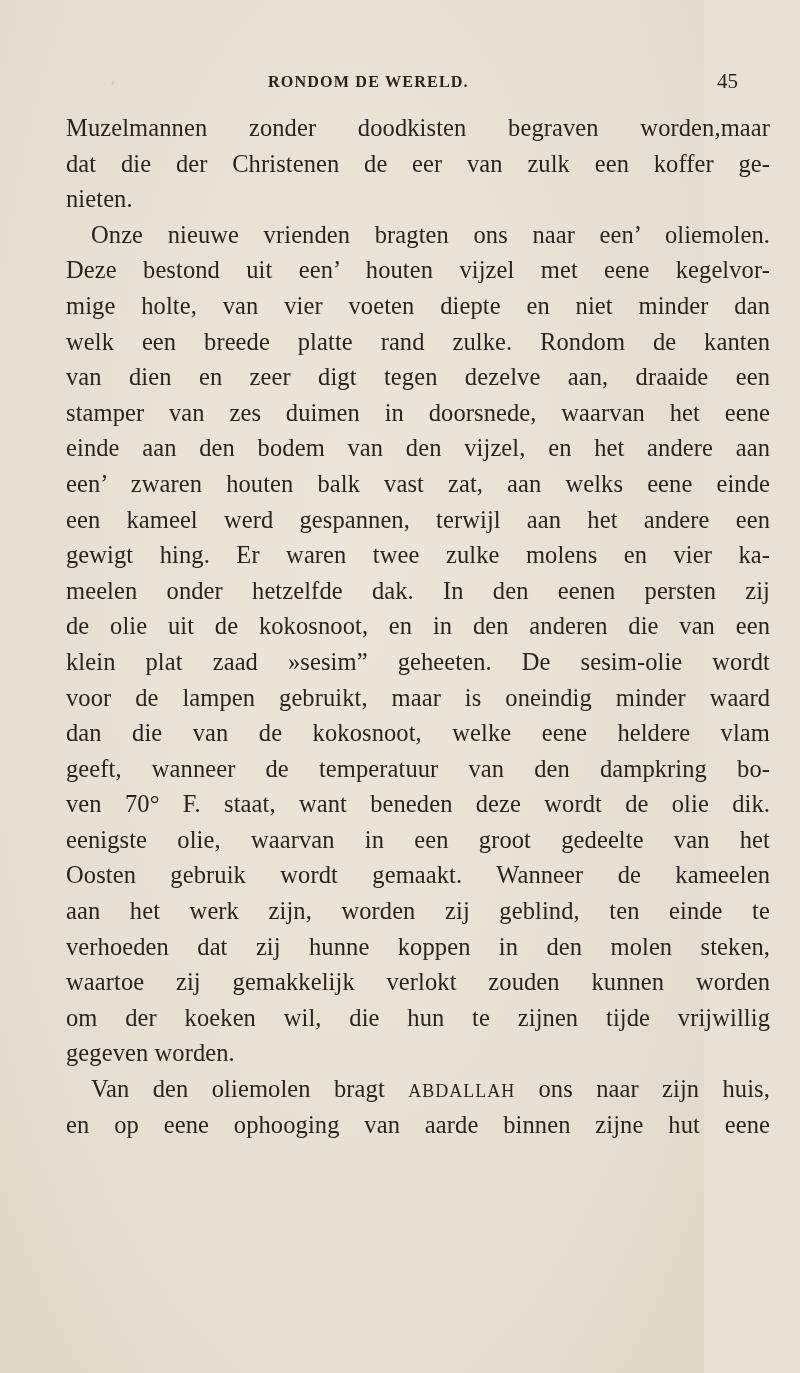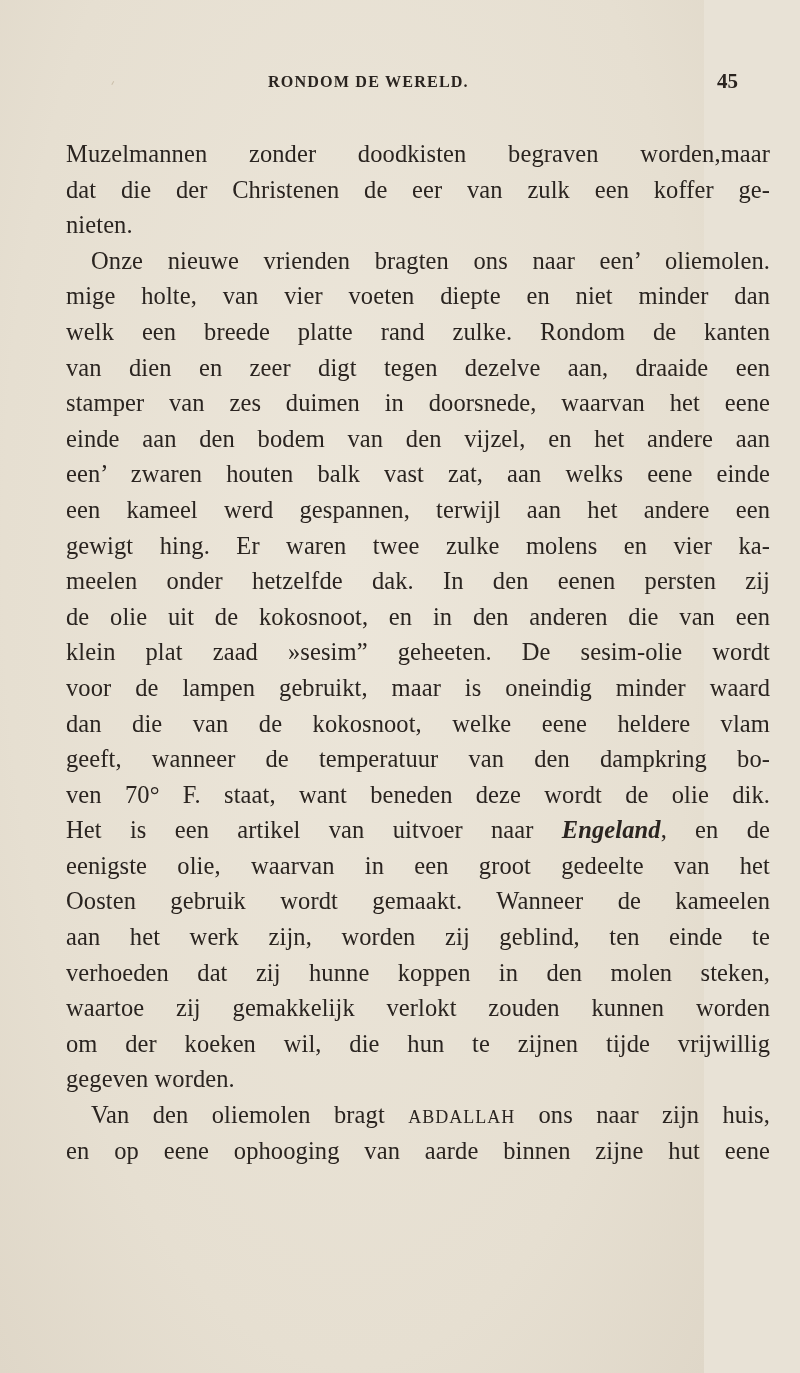--- a/index.html
+++ b/index.html
@@ -16,24 +16,24 @@
   .header {
     position: absolute; top: 72px; left: 268px; width: 470px; height: 30px;
   }
   .running-head {
     position: absolute; left: 0; top: 0;
     font-size: 17px; font-weight: bold; letter-spacing: 1.2px;
     transform: scaleX(0.95); transform-origin: left;
   }
   .page-number {
     position: absolute; right: 0; top: -3px;
-    font-size: 21px; font-weight: bold; margin-left: 44px;
+    font-size: 21px; font-weight: normal; margin-left: 44px;
   }
   .body-text {
-    position: absolute; top: 136px; left: 66px; width: 704px;
+    position: absolute; top: 110px; left: 66px; width: 704px;
   }
   .line {
     height: 35.6px; line-height: 35.6px;
     font-size: 24.5px;
     white-space: nowrap;
     text-align: justify; text-align-last: justify;
     letter-spacing: 0.1px;
   }
   .line.last { text-align-last: left; }
   .line.indent { padding-left: 25px; }
@@ -53,36 +53,36 @@
   <div class="header">
     <span class="running-head">RONDOM DE WERELD.</span>
     <span class="page-number">45</span>
   </div>
 
   <div class="body-text">
     <div class="line">Muzelmannen zonder doodkisten begraven worden,maar</div>
     <div class="line">dat die der Christenen de eer van zulk een koffer ge-</div>
     <div class="line last">nieten.</div>
     <div class="line indent">Onze nieuwe vrienden bragten ons naar een’ oliemolen.</div>
+    <div class="line">Deze bestond uit een’ houten vijzel met eene kegelvor-</div>
     <div class="line">mige holte, van vier voeten diepte en niet minder dan</div>
     <div class="line">welk een breede platte rand zulke. Rondom de kanten</div>
     <div class="line">van dien en zeer digt tegen dezelve aan, draaide een</div>
     <div class="line">stamper van zes duimen in doorsnede, waarvan het eene</div>
     <div class="line">einde aan den bodem van den vijzel, en het andere aan</div>
     <div class="line">een’ zwaren houten balk vast zat, aan welks eene einde</div>
     <div class="line">een kameel werd gespannen, terwijl aan het andere een</div>
     <div class="line">gewigt hing. Er waren twee zulke molens en vier ka-</div>
     <div class="line">meelen onder hetzelfde dak. In den eenen persten zij</div>
     <div class="line">de olie uit de kokosnoot, en in den anderen die van een</div>
     <div class="line">klein plat zaad »sesim” geheeten. De sesim-olie wordt</div>
     <div class="line">voor de lampen gebruikt, maar is oneindig minder waard</div>
     <div class="line">dan die van de kokosnoot, welke eene heldere vlam</div>
     <div class="line">geeft, wanneer de temperatuur van den dampkring bo-</div>
     <div class="line">ven 70° F. staat, want beneden deze wordt de olie dik.</div>
-    <div class="line"><span>Het is een artikel van uitvoer naar </span><span class="italic">Engeland</span><span>, en de</span></div>
     <div class="line">eenigste olie, waarvan in een groot gedeelte van het</div>
     <div class="line">Oosten gebruik wordt gemaakt. Wanneer de kameelen</div>
     <div class="line">aan het werk zijn, worden zij geblind, ten einde te</div>
     <div class="line">verhoeden dat zij hunne koppen in den molen steken,</div>
     <div class="line">waartoe zij gemakkelijk verlokt zouden kunnen worden</div>
     <div class="line">om der koeken wil, die hun te zijnen tijde vrijwillig</div>
     <div class="line last">gegeven worden.</div>
     <div class="line indent"><span>Van den oliemolen bragt </span><span class="smallcaps">abdallah</span><span> ons naar zijn huis,</span></div>
     <div class="line">en op eene ophooging van aarde binnen zijne hut eene</div>
   </div>

